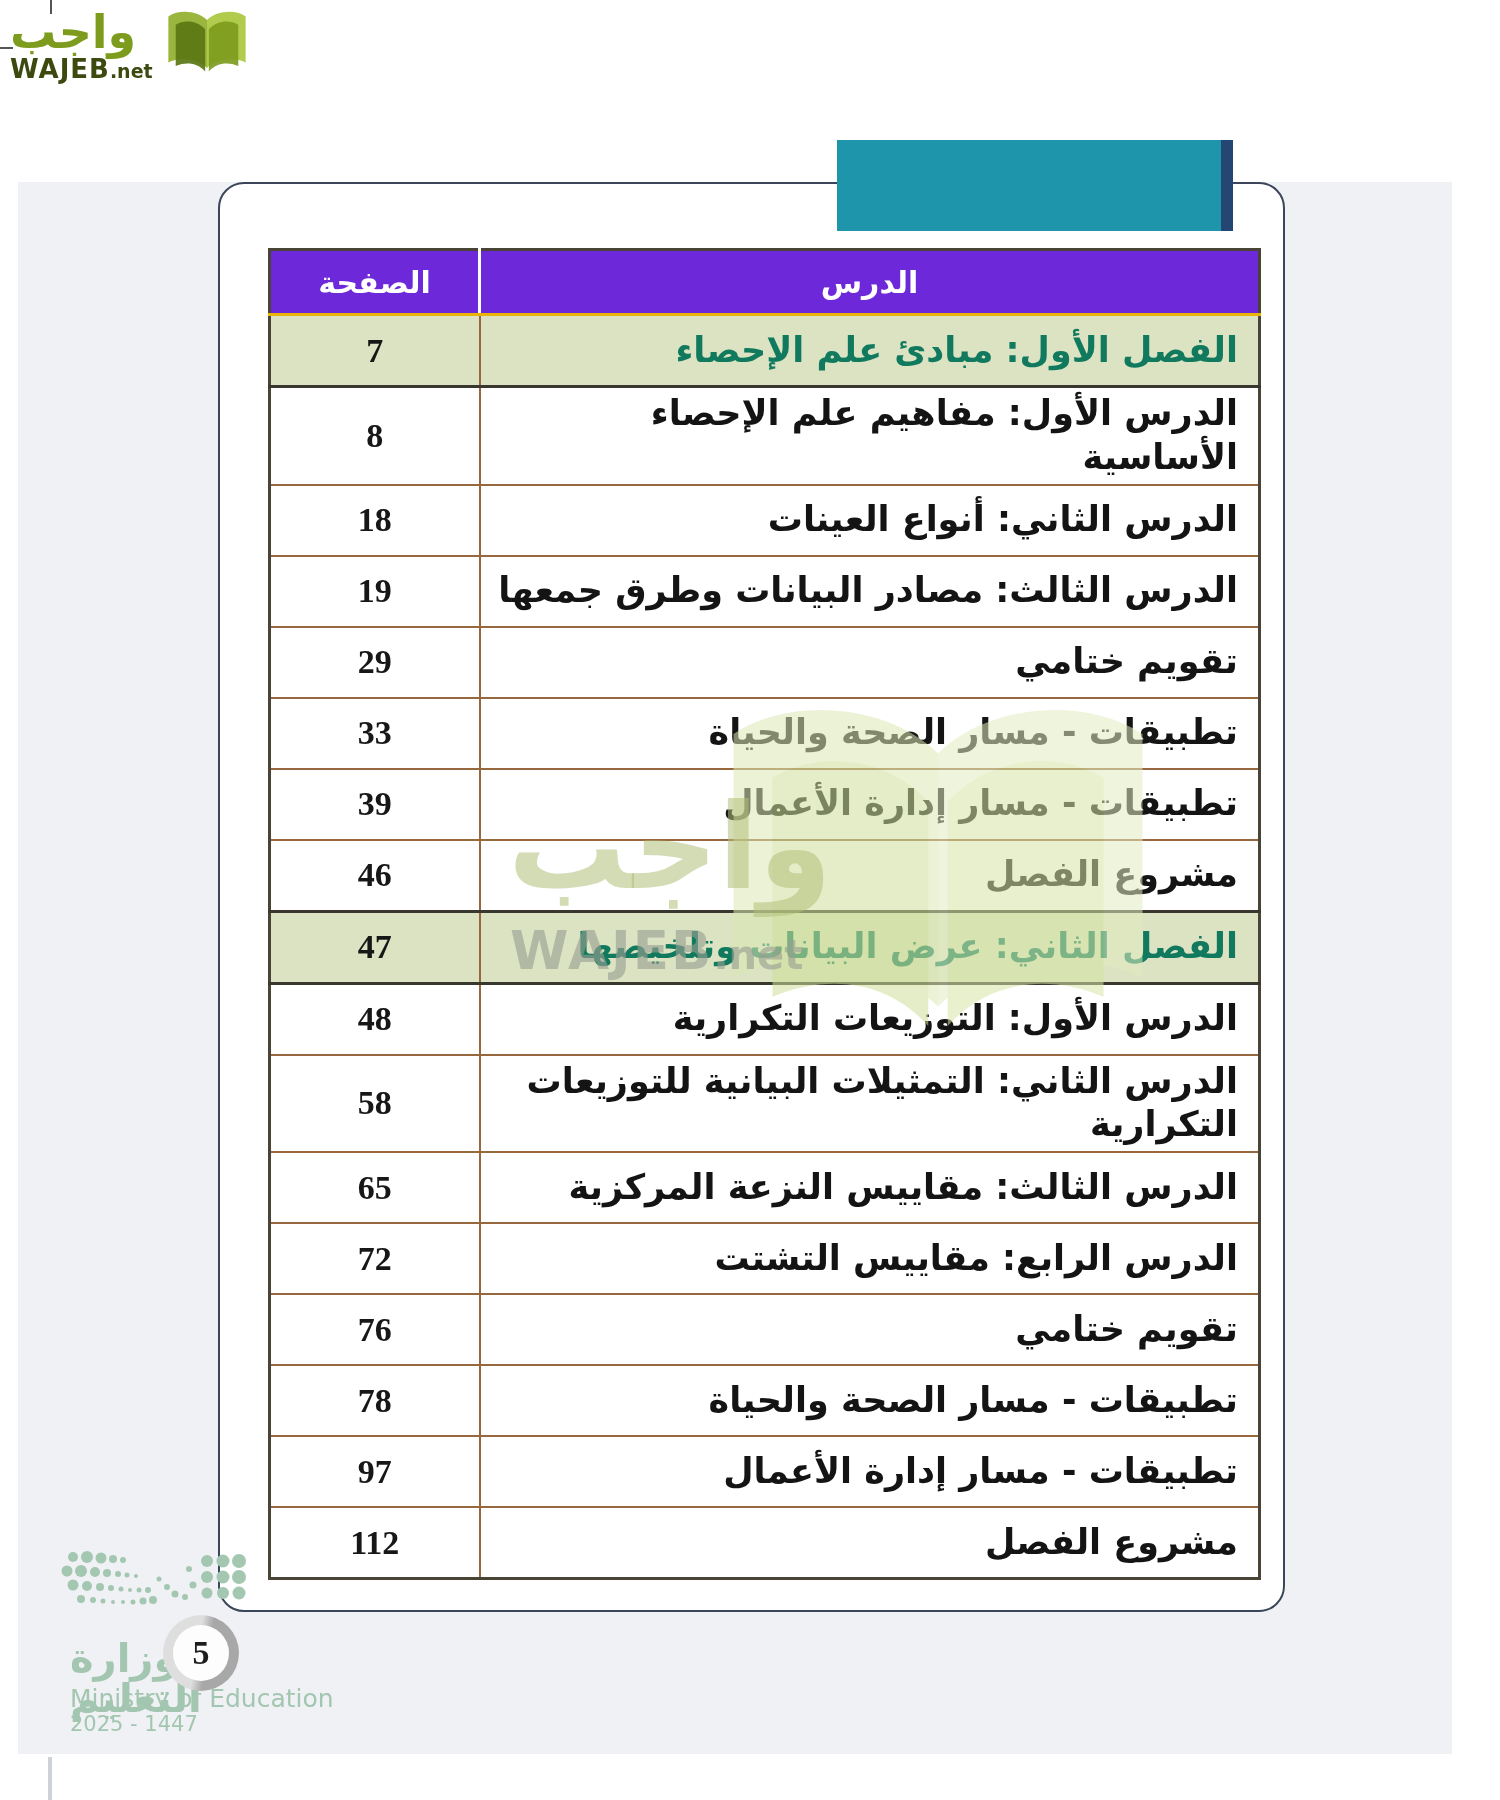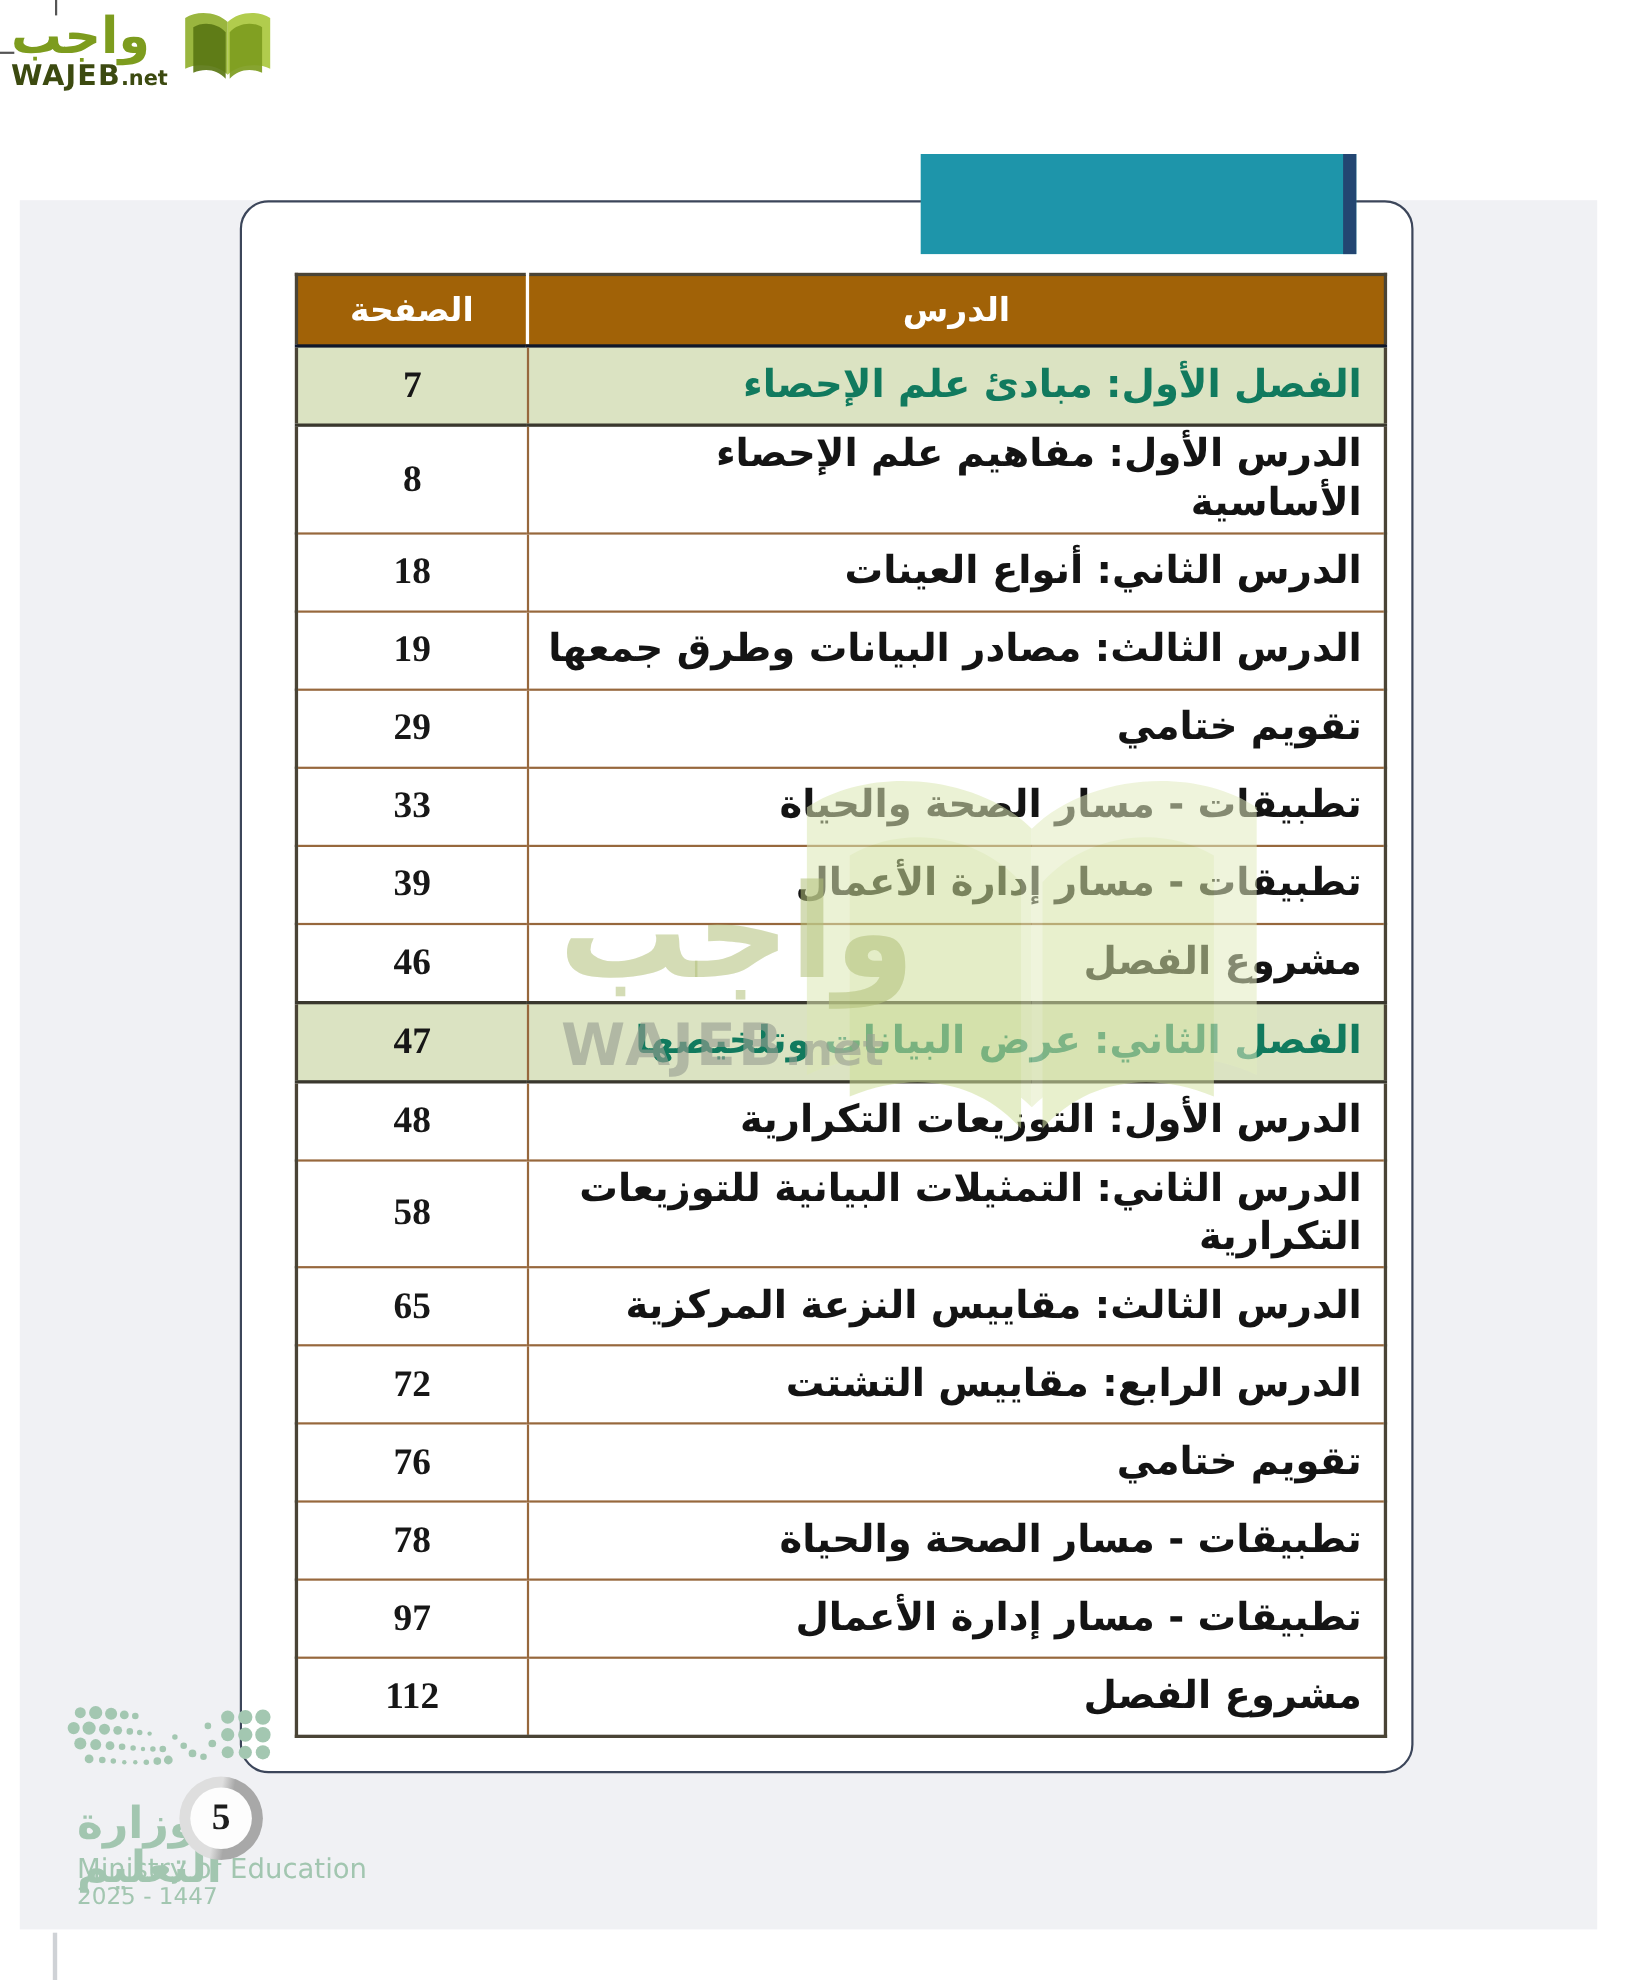--- a/index.html
+++ b/index.html
@@ -29,22 +29,22 @@
 
   
   .banner { position:absolute; left:837px; top:140px; width:396px; height:91px; background:#1e95aa; z-index:5;
             display:flex; align-items:center; justify-content:center; }
   .banner .navy-strip { position:absolute; right:0; top:0; width:12px; height:100%; background:#234672; }
   .banner-title { color:#ffffff; font-size:35px; font-weight:bold; letter-spacing:1px; padding-right:14px; direction:rtl; }
 
   
   .toc-table { position:absolute; left:268px; top:248px; width:980px; z-index:3;
                border-collapse:collapse; table-layout:fixed; background:#fff; border:3px solid #4a4436; }
-  .toc-table th { height:60px; background:#a16207; color:#ffffff; font-size:30px; font-weight:bold;
-                  text-align:center; border-bottom:3px solid #0f172a; }
+  .toc-table th { height:60px; background:#6d28d9; color:#ffffff; font-size:30px; font-weight:bold;
+                  text-align:center; border-bottom:3px solid #eab308; }
   th.lesson-header { width:775px; }
   th.page-header   { width:205px; border-right:3px solid #ffffff; }
   .toc-table td { height:61px; vertical-align:middle; box-sizing:content-box; }
   .lesson-cell { text-align:right; direction:rtl; padding:4px 20px 4px 10px; font-size:35px; font-weight:bold;
                  color:#141414; line-height:1.25; border-top:2px solid #97683d; }
   .page-cell { text-align:center; font-family:"Liberation Serif","DejaVu Serif",serif; font-size:34px;
                font-weight:bold; color:#171717; border-top:2px solid #97683d; border-right:2px solid #97683d; }
   .chapter-row td { background:#dbe3c2; border-top:3px solid #3a382e; border-bottom:3px solid #3a382e; }
   .chapter-row .lesson-cell { color:#117a5e; }
 

